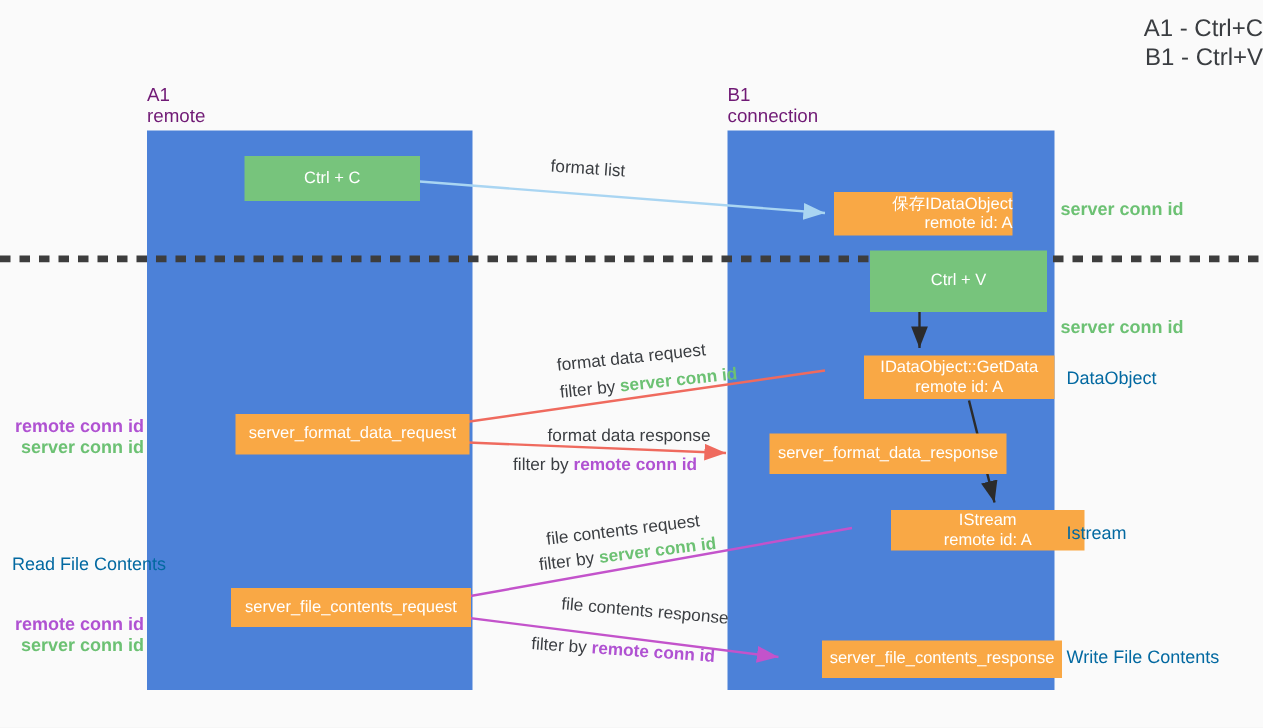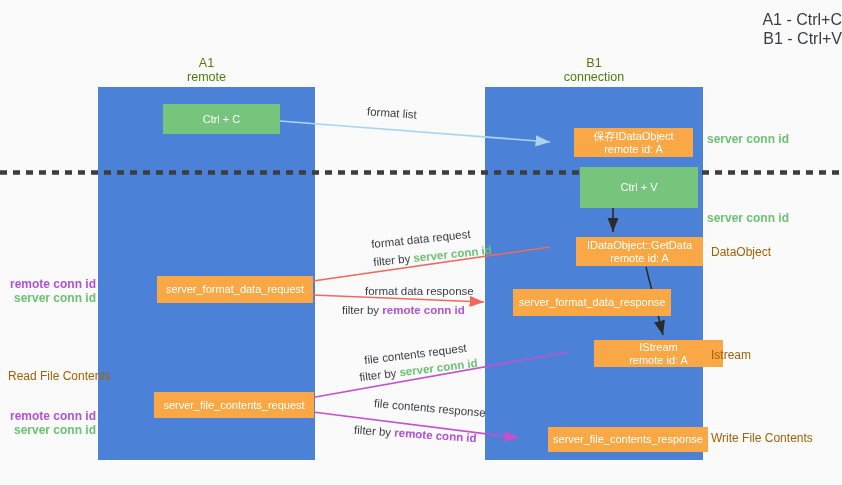--- a/index.html
+++ b/index.html
@@ -5,45 +5,45 @@
   * { margin:0; padding:0; box-sizing:border-box; }
   html,body { background:#f2f2f2; }
   body { font-family:"Liberation Sans", sans-serif; }
   .canvas {
     position:relative; width:842px; height:485px;
     background:#fafafa; overflow:hidden;
     font-family:"Liberation Sans", sans-serif;
   }
   .title-block { position:absolute; left:0; top:10px; width:842px; text-align:right;
     color:#3a3d41; font-size:16px; line-height:19px; }
-  .col-header { position:absolute; text-align:center; color:#4d7c0f; font-size:12.5px; line-height:14px; }
+  .col-header { position:absolute; text-align:left; color:#701a75; font-size:12.5px; line-height:14px; }
   .col-header.a1 { left:98px; top:56px; width:217px; }
   .col-header.b1 { left:485px; top:56px; width:218px; }
   .lane { position:absolute; top:87px; height:373px; background:#4c81d8; }
   .lane.a1 { left:98px; width:217px; }
   .lane.b1 { left:485px; width:218px; }
   .node { position:absolute; display:flex; flex-direction:column; align-items:center;
     justify-content:center; color:#ffffff; font-size:11px; line-height:13px;
     text-align:center; white-space:nowrap;margin-left:26px; }
   .green-node { background:#77c47c; }
   .orange-node { background:#f9a845; }
   .n-ctrl-c { left:137px; top:104px; width:117px; height:30px; }
-  .n-save  { left:548px; top:128px; width:119px; height:29px; }
+  .n-save  { left:530px; top:128px; width:119px; height:29px;align-items:flex-end; }
   .n-ctrl-v { left:554px; top:167px; width:118px; height:41px; }
   .n-getdata { left:550px; top:237px; width:127px; height:29px; }
   .n-fmt-req { left:131px; top:276px; width:156px; height:27px; }
   .n-fmt-res { left:487px; top:289px; width:158px; height:27px; }
   .n-istream { left:568px; top:340px; width:129px; height:27px; }
   .n-file-req { left:128px; top:392px; width:160px; height:26px; }
   .n-file-res { left:522px; top:427px; width:160px; height:25px; }
   .lbl { position:absolute; font-size:11.5px; color:#3b3e42; white-space:nowrap; }
   .lbl .green-text { color:#6cc173; font-weight:bold; }
   .lbl .purple-text { color:#b052d2; font-weight:bold; }
   .side-green { position:absolute; font-size:12px; font-weight:bold; color:#6cc173; white-space:nowrap; }
-  .side-dark { position:absolute; font-size:12px; color:#a16207; white-space:nowrap; }
+  .side-dark { position:absolute; font-size:12px; color:#0369a1; white-space:nowrap; }
   .left-group { position:absolute; left:0; width:96px; text-align:right;
     font-size:12px; font-weight:bold; line-height:13.5px; white-space:nowrap; }
   .left-group .purple-text { color:#b052d2; }
   .left-group .green-text { color:#6cc173; }
   .arrow-layer { position:absolute; left:0; top:0; width:842px; height:485px; pointer-events:none; }
 </style>
 </head>
 <body>
 
 <div class="canvas">

